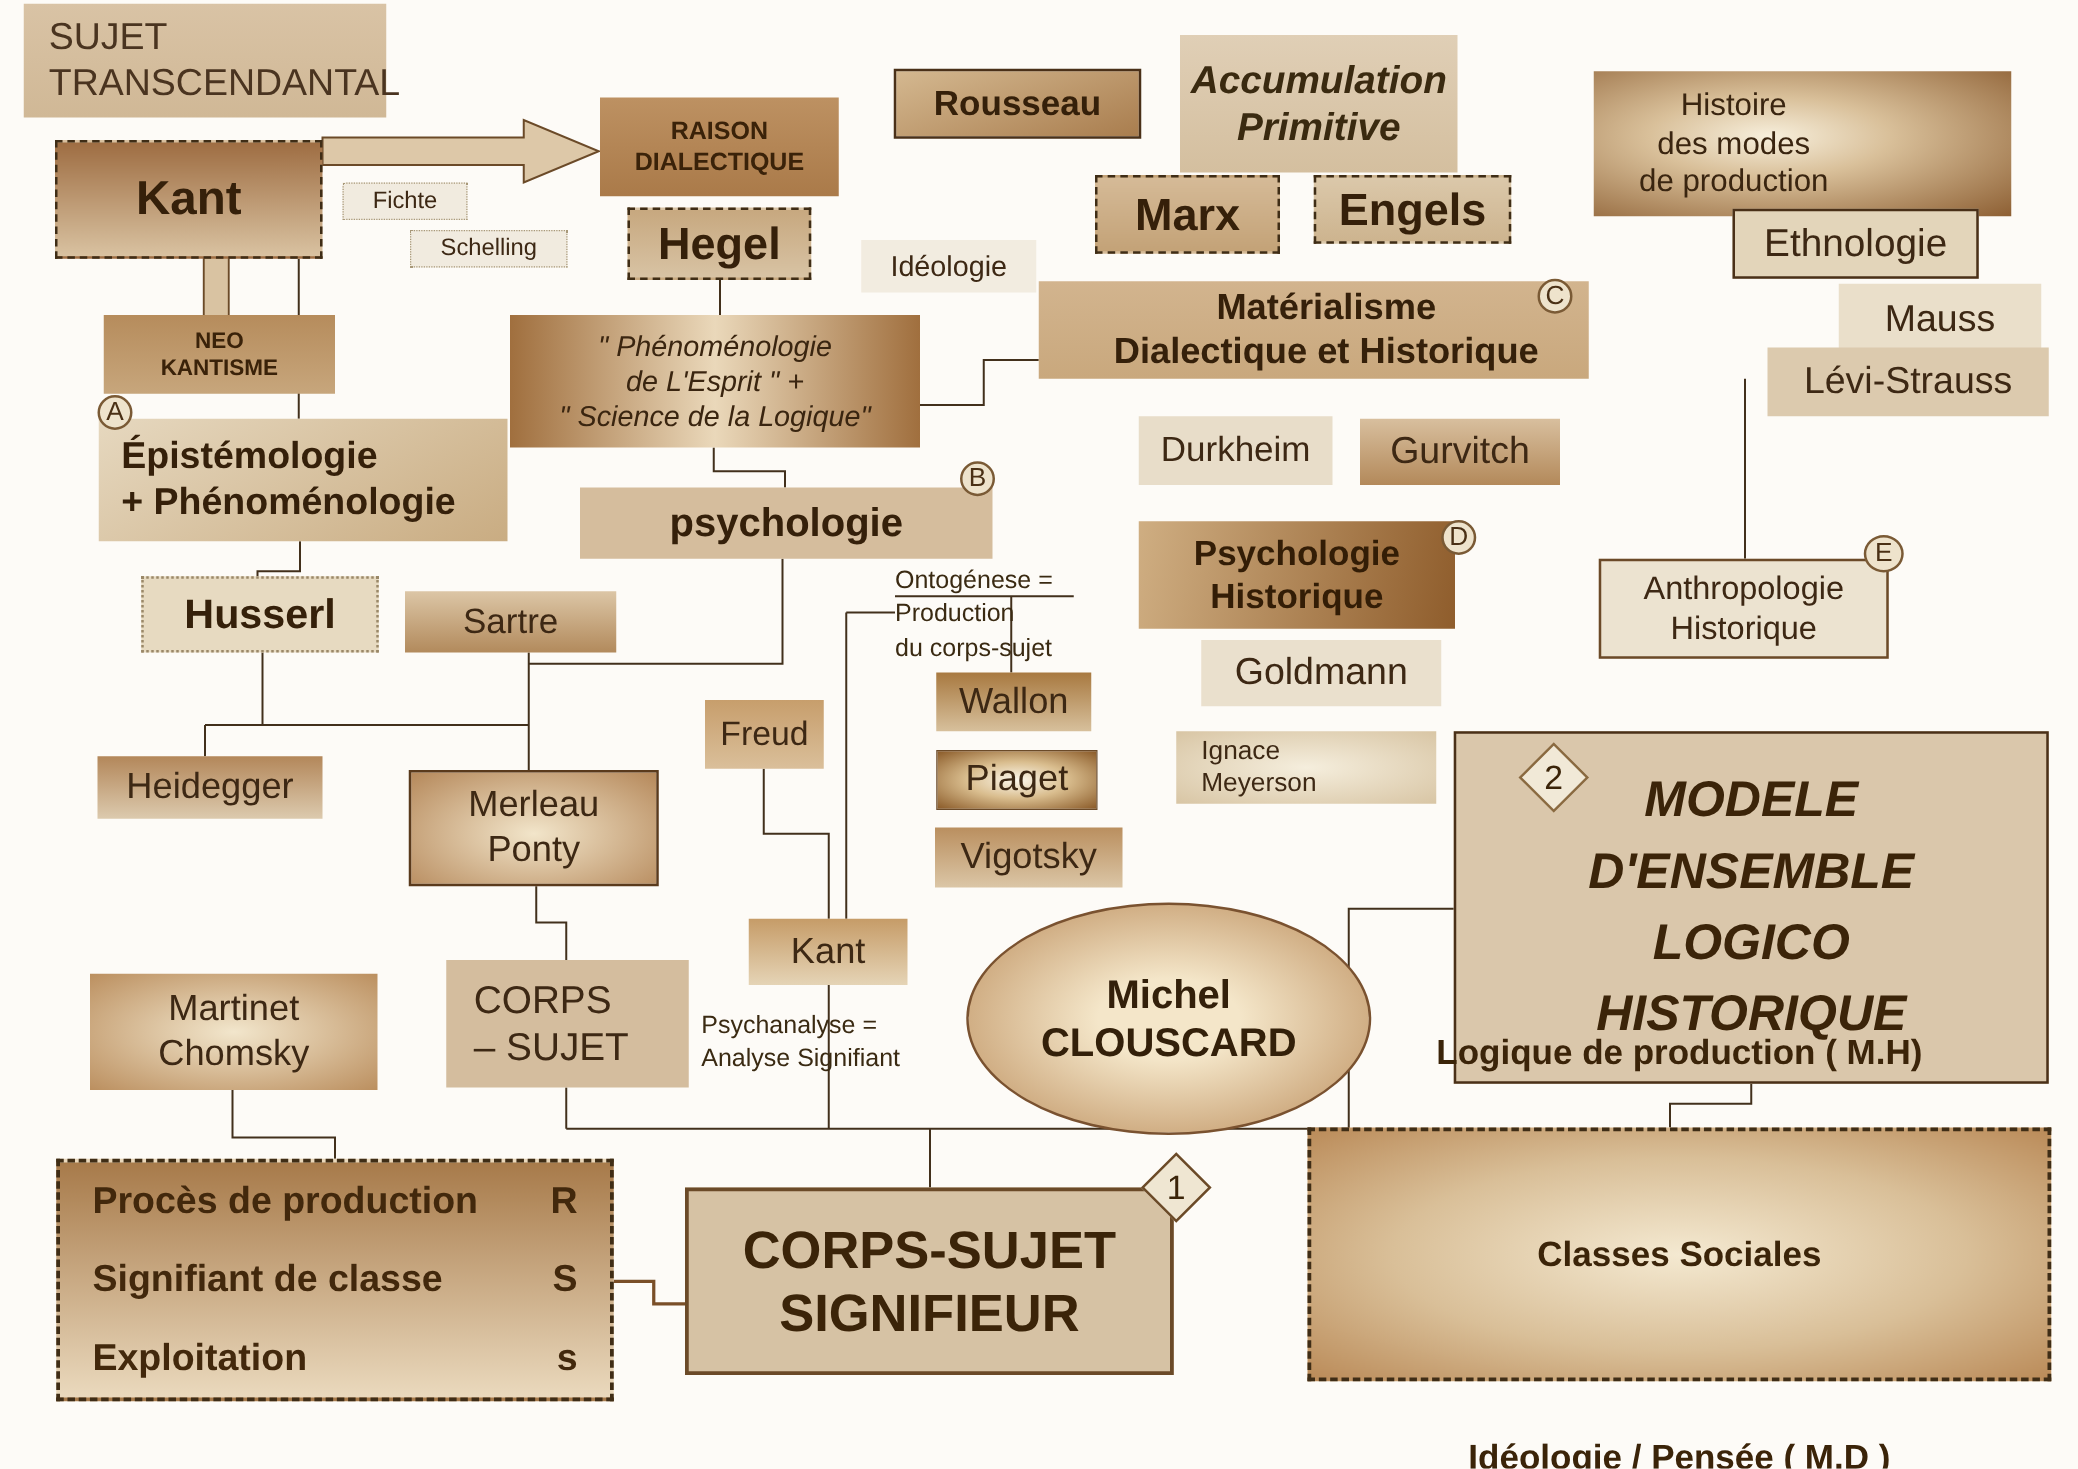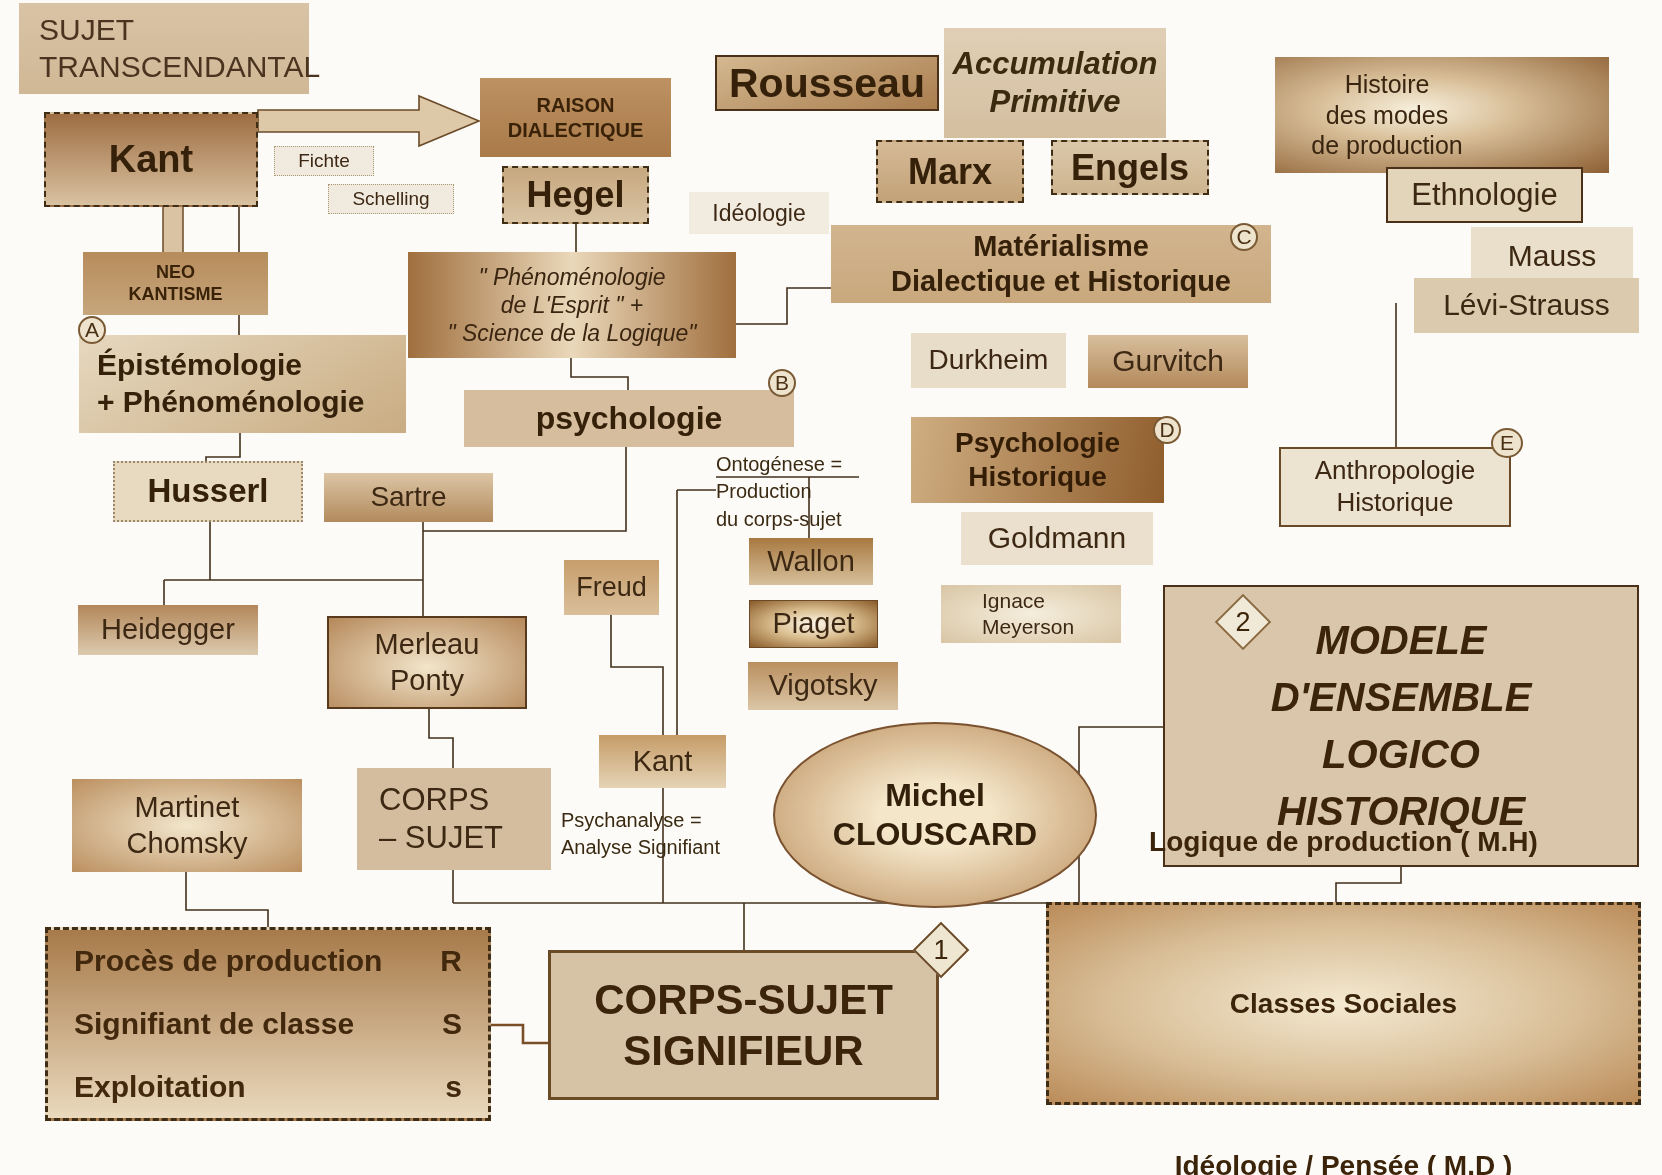--- a/index.html
+++ b/index.html
@@ -70,21 +70,21 @@
       </div>
       <div class="node" style="left: 258px; top: 146px; width: 100px; height: 30px; font-size: 19px; background: rgb(241, 235, 223); border: 1px dotted rgb(168, 152, 120); color: rgb(61, 40, 20);">
         <span class="ln">Fichte</span>
       </div>
       <div class="node" style="left: 312px; top: 184px; width: 126px; height: 30px; font-size: 19px; background: rgb(241, 235, 223); border: 1px dotted rgb(168, 152, 120); color: rgb(61, 40, 20);">
         <span class="ln">Schelling</span>
       </div>
       <div class="node" style="left: 486px; top: 166px; width: 147px; height: 58px; font-size: 36px; background: linear-gradient(rgb(199, 168, 127), rgb(216, 195, 164)); border: 2px dashed rgb(63, 45, 22); font-weight: 700; color: rgb(53, 32, 10);">
         <span class="ln">Hegel</span>
       </div>
-      <div class="node" style="left: 699px; top: 55px; width: 224px; height: 56px; font-size: 41px; background: linear-gradient(160deg, rgb(212, 184, 144), rgb(169, 125, 78)); border: 2px solid rgb(74, 48, 24); font-weight: 700; color: rgb(53, 32, 10);">
+      <div class="node" style="left: 699px; top: 55px; width: 198px; height: 56px; font-size: 28px; background: linear-gradient(160deg, rgb(212, 184, 144), rgb(169, 125, 78)); border: 2px solid rgb(74, 48, 24); font-weight: 700; color: rgb(53, 32, 10);">
         <span class="ln">Rousseau</span>
       </div>
       <div class="node" style="left: 928px; top: 28px; width: 222px; height: 110px; font-size: 31px; background: linear-gradient(rgb(224, 207, 182), rgb(212, 191, 159)); font-weight: 700; font-style: italic; color: rgb(58, 42, 16);">
         <span class="ln">Accumulation</span>
         <span class="ln">Primitive</span>
       </div>
       <div class="node" style="left: 860px; top: 140px; width: 148px; height: 63px; font-size: 36px; background: linear-gradient(rgb(213, 186, 151), rgb(195, 162, 119)); border: 2px dashed rgb(63, 45, 22); font-weight: 700; color: rgb(53, 32, 10);">
         <span class="ln">Marx</span>
       </div>
       <div class="node" style="left: 1035px; top: 140px; width: 158px; height: 55px; font-size: 36px; background: linear-gradient(rgb(219, 200, 170), rgb(205, 180, 143)); border: 2px dashed rgb(63, 45, 22); font-weight: 700; color: rgb(53, 32, 10);">
@@ -133,21 +133,21 @@
       <div class="node" style="left: 1072px; top: 335px; width: 160px; height: 53px; font-size: 30px; background: linear-gradient(rgb(216, 191, 158), rgb(179, 137, 90)); color: rgb(61, 40, 20);">
         <span class="ln">Gurvitch</span>
       </div>
       <div class="node" style="left: 895px; top: 417px; width: 253px; height: 86px; font-size: 28px; background: linear-gradient(100deg, rgb(207, 174, 130), rgb(143, 93, 44)); font-weight: 700; color: rgb(51, 29, 6);">
         <span class="ln">Psychologie</span>
         <span class="ln">Historique</span>
       </div>
       <div class="node" style="left: 945px; top: 512px; width: 192px; height: 53px; font-size: 30px; background: rgb(234, 224, 205); color: rgb(61, 40, 20);">
         <span class="ln">Goldmann</span>
       </div>
-      <div class="node left" style="left: 925px; top: 585px; width: 180px; height: 58px; font-size: 21px; background: radial-gradient(rgb(245, 238, 221), rgb(216, 197, 164)); color: rgb(61, 40, 20); padding-left: 41px;">
+      <div class="node left" style="left: 925px; top: 585px; width: 208px; height: 58px; font-size: 21px; background: radial-gradient(rgb(245, 238, 221), rgb(216, 197, 164)); color: rgb(61, 40, 20); padding-left: 20px;">
         <span class="ln">Ignace</span>
         <span class="ln">Meyerson</span>
       </div>
       <div class="node" style="left: 1263px; top: 447px; width: 232px; height: 80px; font-size: 26px; background: rgb(236, 227, 208); border: 2px solid rgb(107, 74, 40); color: rgb(61, 40, 20);">
         <span class="ln">Anthropologie</span>
         <span class="ln">Historique</span>
       </div>
       <div class="node" style="left: 97px; top: 461px; width: 190px; height: 61px; font-size: 33px; background: rgb(231, 218, 193); border: 2px dotted rgb(154, 136, 104); font-weight: 700; color: rgb(53, 32, 10);">
         <span class="ln">Husserl</span>
       </div>

